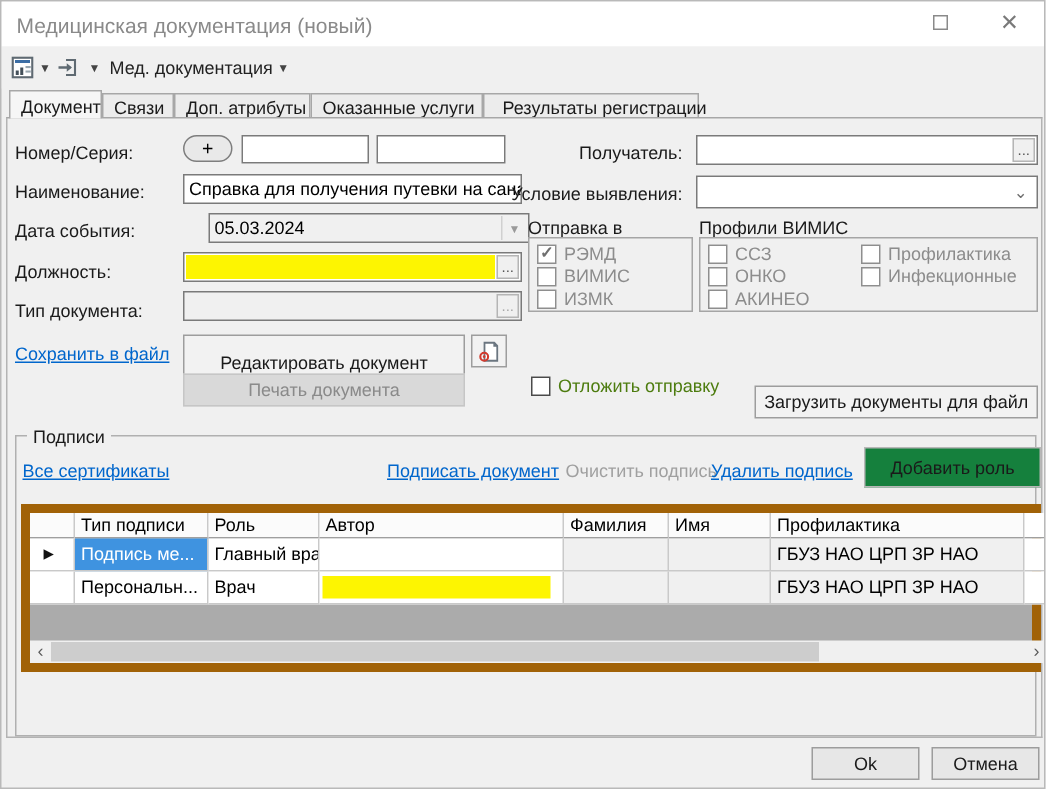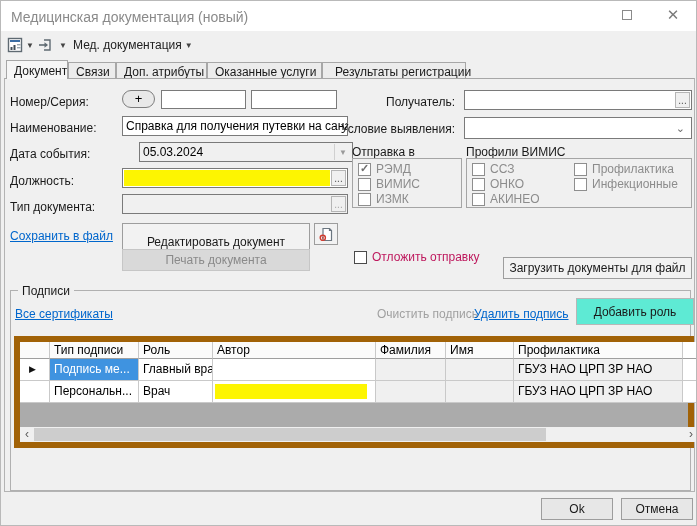--- a/index.html
+++ b/index.html
@@ -37,21 +37,21 @@
   .dd-btn { position:absolute; right:1px; top:1px; bottom:1px; width:17px; background:#f0f0f0; display:flex; align-items:center; justify-content:center; color:#9a9a9a; font-size:8px; border-left:1px solid #d0d0d0; }
   .plus-btn { position:absolute; background:#e9e9e9; border:1px solid #7e7e7e; border-radius:9px; text-align:center; font-size:13px; line-height:16px; }
   .doctype-val { font-weight:bold; text-decoration:underline; font-size:12px; }
   
   .gbox { position:absolute; border:1px solid #a5a5a5; background:#f0f0f0; }
   .cb-row { position:absolute; display:flex; align-items:center; gap:5px; }
   .cb-box { width:13px; height:13px; background:#fff; border:1px solid #8e8e8e; position:relative; flex:none; }
   .cb-box.dis { border-color:#b0b0b0; }
   .cb-check { position:absolute; left:1px; top:-2px; font-size:11px; color:#6f6f6f; font-weight:bold; }
   .cb-label { font-size:12px; color:#8c8c8c; }
-  .cb-label.en { color:#be185d; }
+  .cb-label.en { color:#4d7c0f; }
   
   .btn { position:absolute; background:#e7e7e7; border:1px solid #9d9d9d; font-size:12px; color:#1a1a1a; text-align:center; display:flex; align-items:center; justify-content:center; font-family:"Liberation Sans", sans-serif; }
   .btn.light { background:#f2f2f2; }
   .btn.disabled { background:#d9d9d9; border:1px solid #c6c6c6; color:#8a8a8a; }
   .link { position:absolute; color:#0066cc; text-decoration:underline; font-size:12px; white-space:nowrap; cursor:pointer; }
   .link.dis { color:#a0a0a0; text-decoration:none; cursor:default; }
   
   .sig-box { position:absolute; left:5px; top:211px; width:681px; height:201px; border:1px solid #b0b0b0; }
   .sig-title { position:absolute; left:7px; top:-7px; background:#f0f0f0; padding:0 4px; font-size:12px; color:#1a1a1a; }
   
@@ -216,23 +216,24 @@
     <div class="cb-row" style="left:349px; top:171px;">
       <span class="cb-box" style="border-color:#4a4a4a;"></span>
       <span class="cb-label en">Отложить отправку</span>
     </div>
     <div class="btn light" style="left:498px; top:178px; width:189px; height:22px;">Загрузить документы для файл</div>
 
     <div class="sig-box">
       <span class="sig-title">Подписи</span>
 
       <div class="link" style="left:4px; top:16px;">Все сертификаты</div>
+      <div class="link" style="left:247px; top:16px;">Подписать документ</div>
       <div class="link dis" style="left:366px; top:16px;">Очистить подпись</div>
       <div class="link" style="left:463px; top:16px;">Удалить подпись</div>
-      <div class="btn" style="left:565px; top:7px; width:118px; height:27px; background:#5eead4; border-color:#b7b7b7;text-align:center;">Добавить роль</div>
+      <div class="btn" style="left:565px; top:7px; width:118px; height:27px; background:#15803d; border-color:#b7b7b7;text-align:center;">Добавить роль</div>
 
       <div class="grid">
 
         <div class="g-header" style="left:0; width:30px;"></div>
         <div class="g-header" style="left:30px; width:89px;">Тип подписи</div>
         <div class="g-header" style="left:119px; width:74px;">Роль</div>
         <div class="g-header" style="left:193px; width:163px;">Автор</div>
         <div class="g-header" style="left:356px; width:70px;">Фамилия</div>
         <div class="g-header" style="left:426px; width:68px;">Имя</div>
         <div class="g-header" style="left:494px; width:169px;">Профилактика</div>

